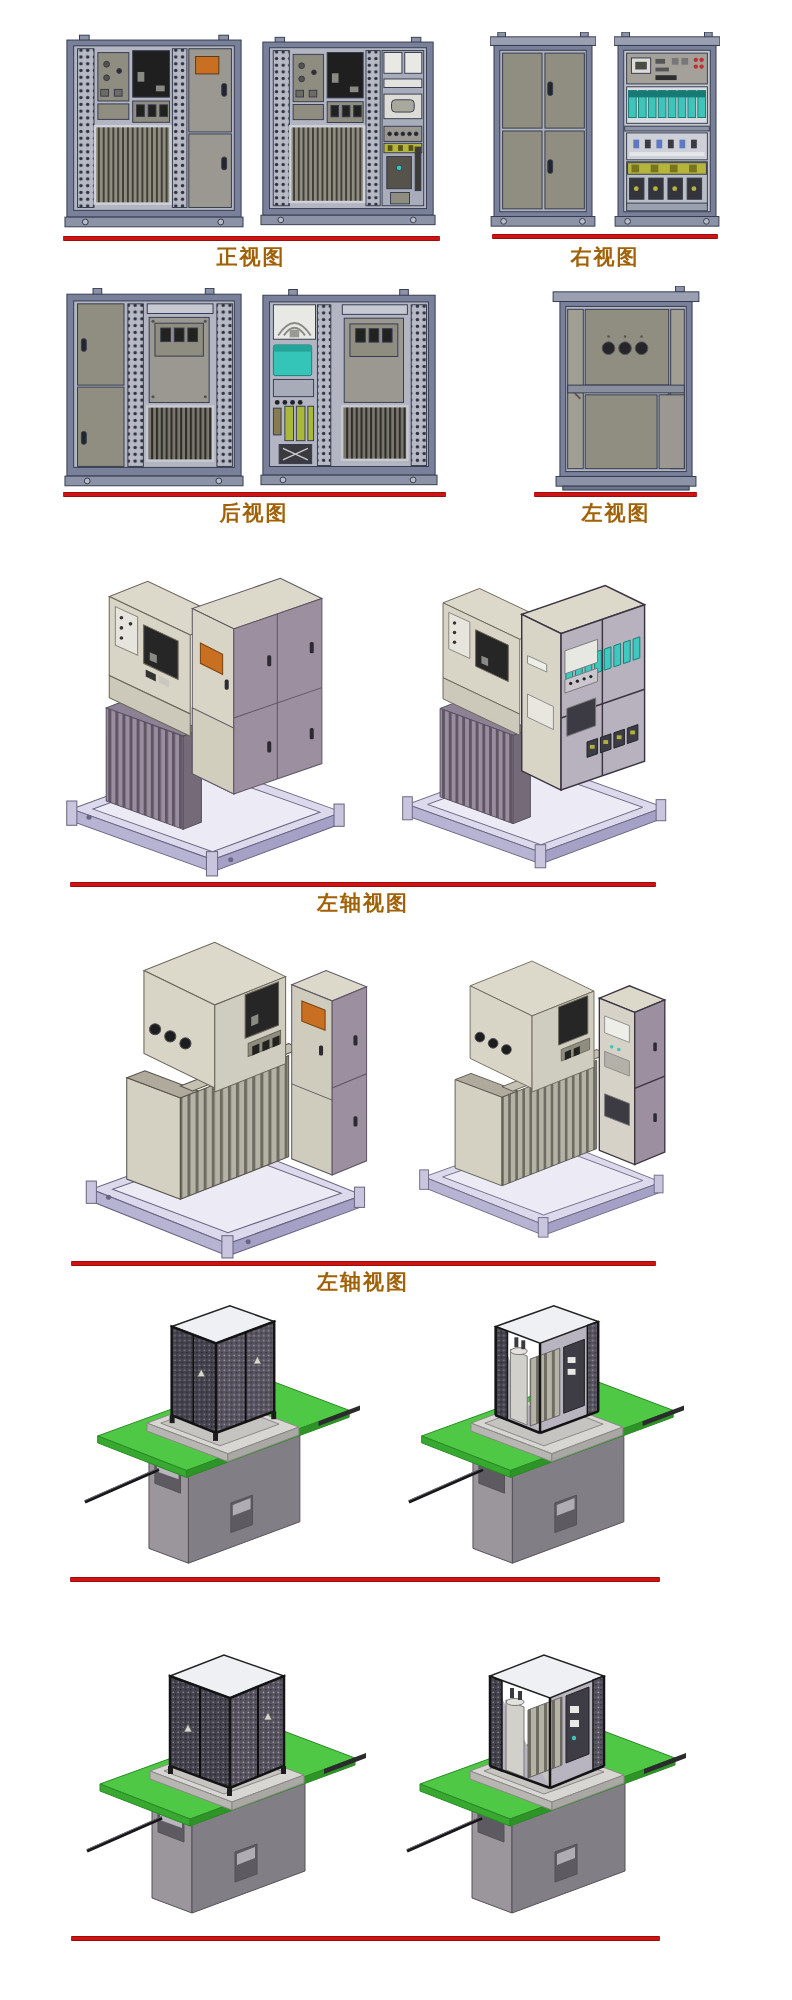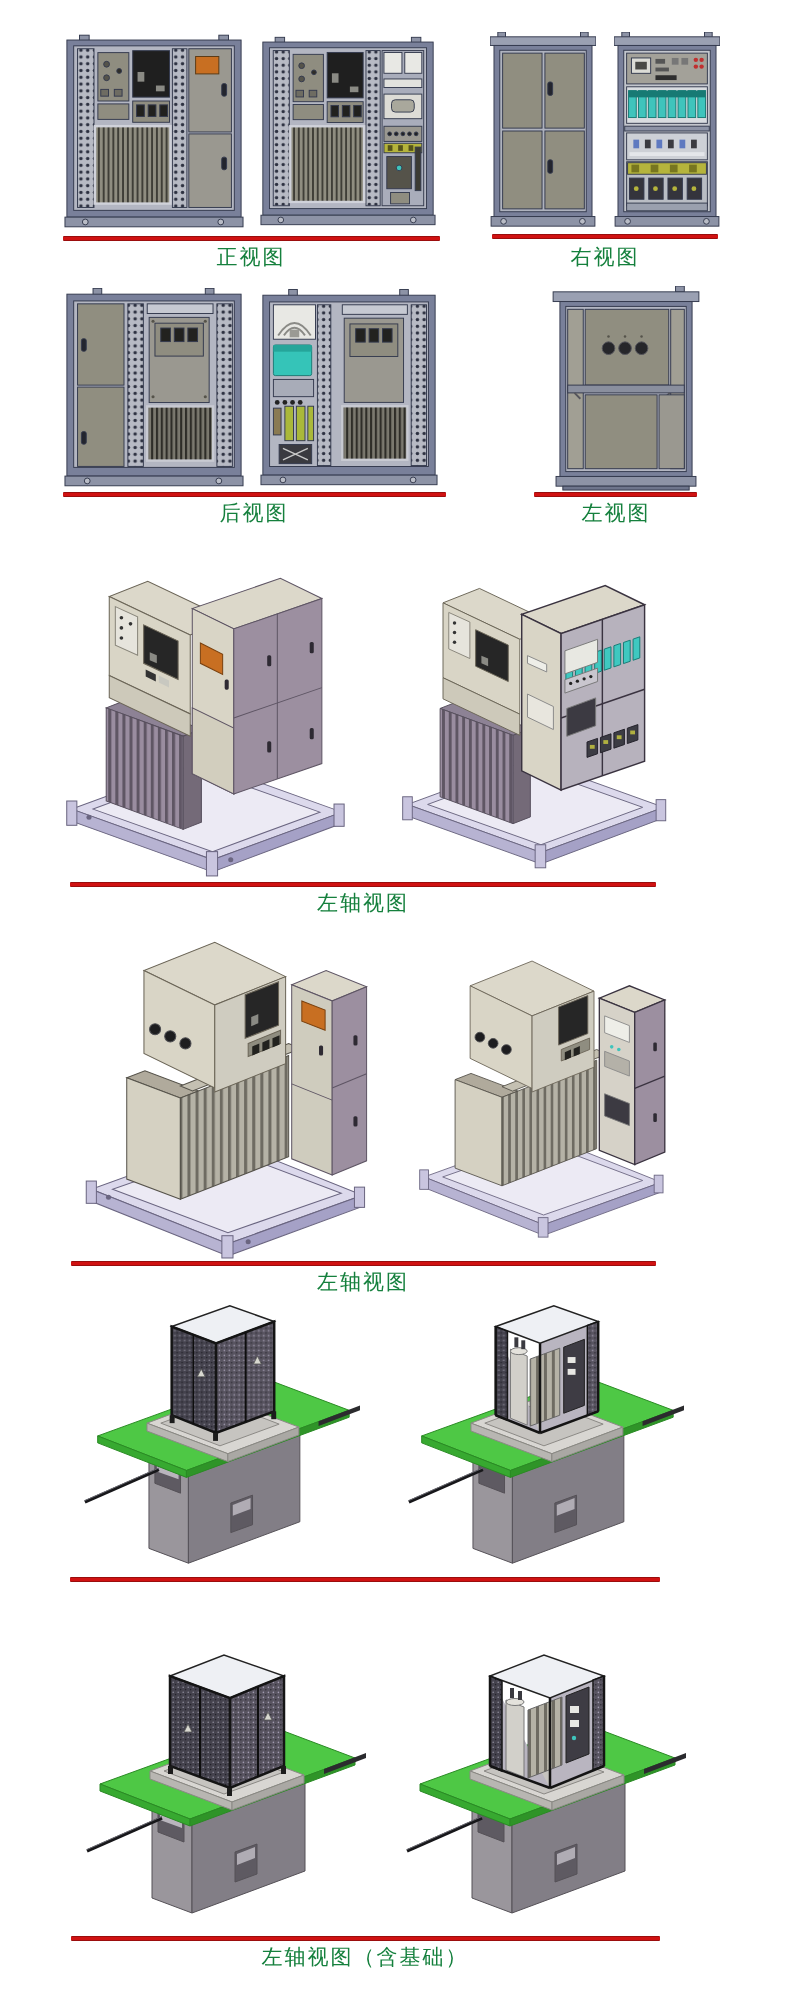--- a/index.html
+++ b/index.html
@@ -2,21 +2,21 @@
 <html><head>
 <meta charset="utf-8">
 <style>
   *{margin:0;padding:0;box-sizing:border-box}
   html,body{background:#ffffff}
   .page{position:relative;width:792px;height:2000px;background:#fff;overflow:hidden;
         font-family:"Liberation Sans","DejaVu Sans",sans-serif}
   .drawing{position:absolute}
   .redline{position:absolute;height:5px;border-radius:1px;
            background:linear-gradient(#7e0b0b,#d01212 30%,#d01212 72%,#7e0b0b)}
-  .viewlabel{position:absolute;font-size:21px;font-weight:normal;color:#15803d;
+  .viewlabel{position:absolute;font-size:21px;font-weight:bold;color:#a16207;
              text-align:center;letter-spacing:2px;white-space:nowrap}
   svg{display:block;width:100%;height:100%}
 </style>
 </head>
 <body>
 
 <div class="page">
 
   <svg width="0" height="0" style="position:absolute" aria-hidden="true">
     <defs>
@@ -727,15 +727,14 @@
         </g>
       </g>
       <g>
         <line x1="90" y1="182" x2="15" y2="215" stroke="#17171a" stroke-width="3.5"></line>
         <line x1="90" y1="180.5" x2="15" y2="213.5" stroke="#6a6a72" stroke-width="1"></line>
       </g>
     </svg>
   </div>
 
   <div class="redline" style="left:71px;top:1936px;width:589px"></div>
-  <div class="viewlabel" style="left:215px;top:1943px;width:300px">左轴视图（含基础）</div>
 
 </div>
 
 </body></html>

